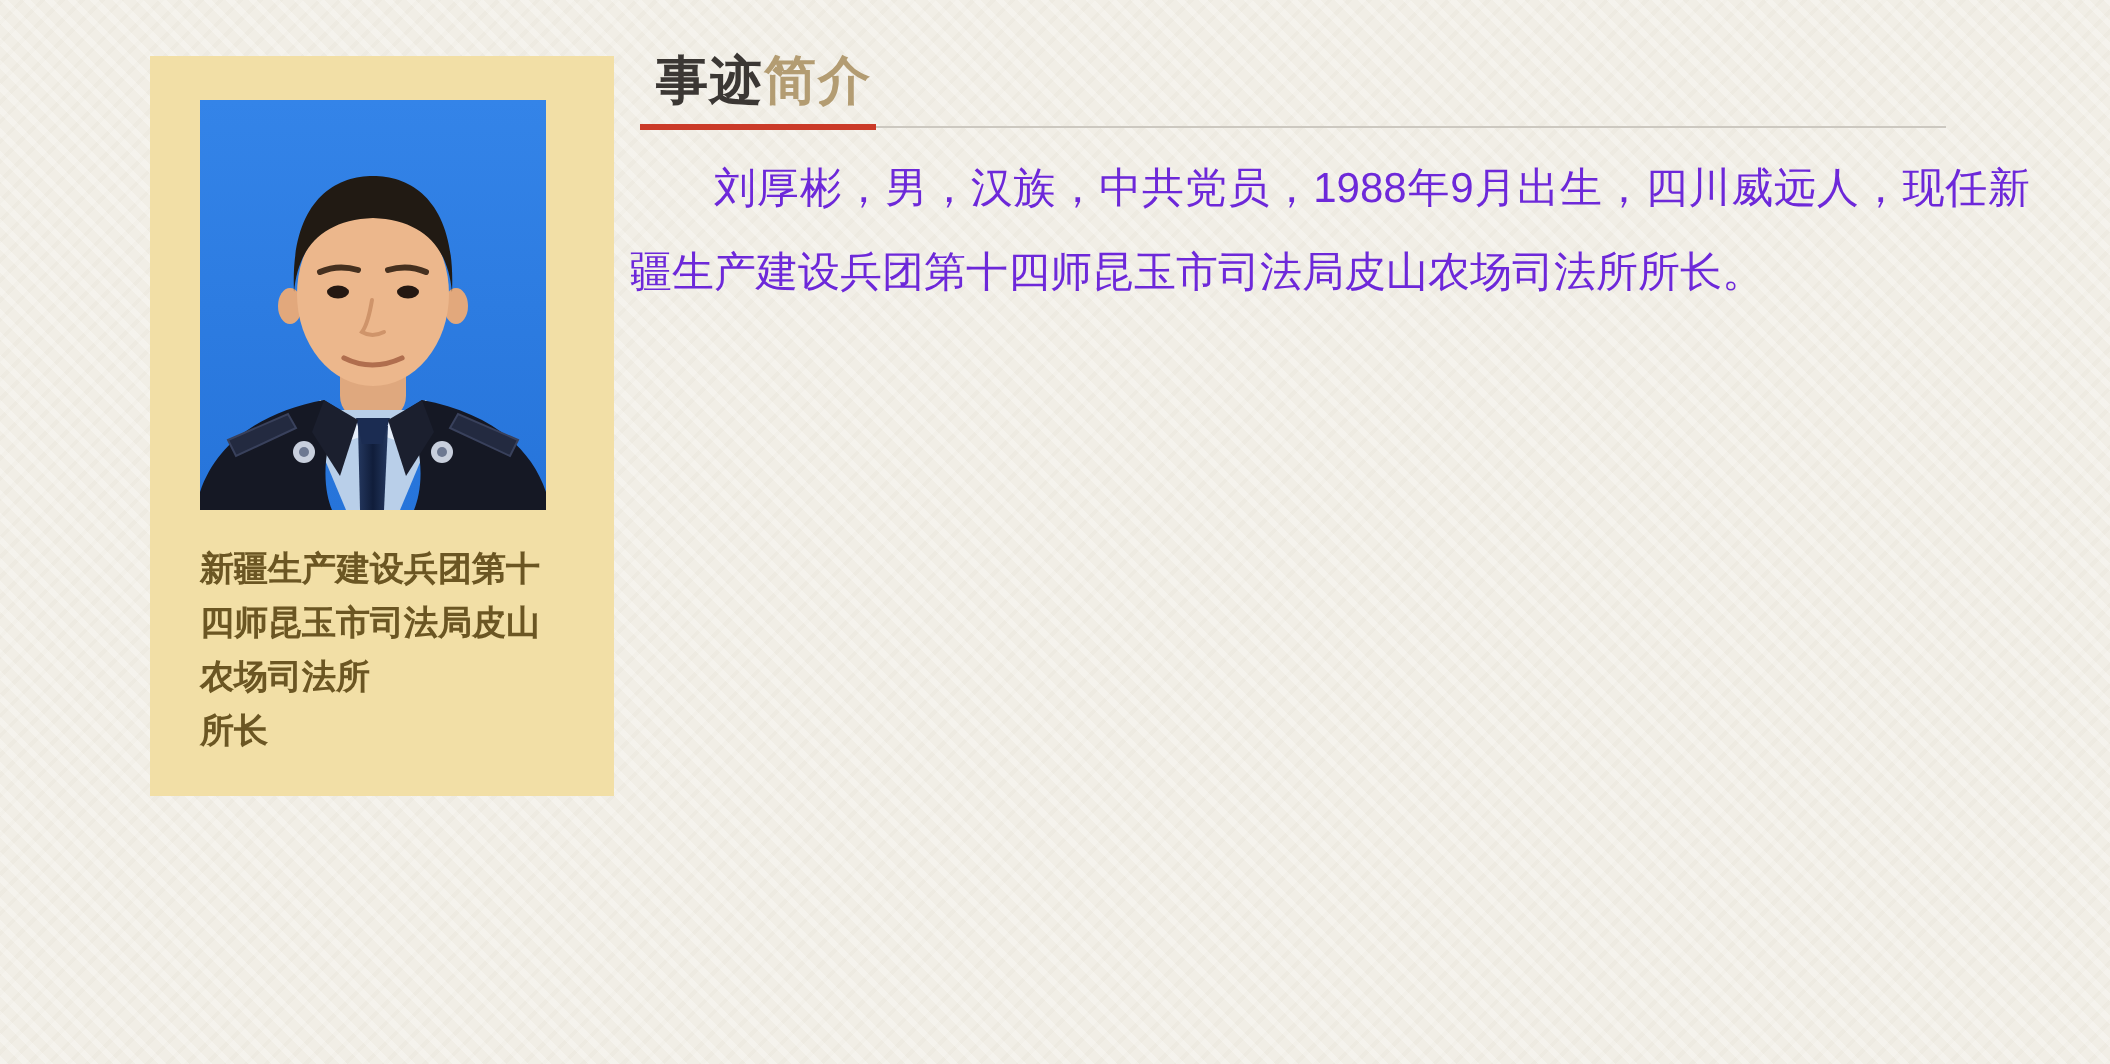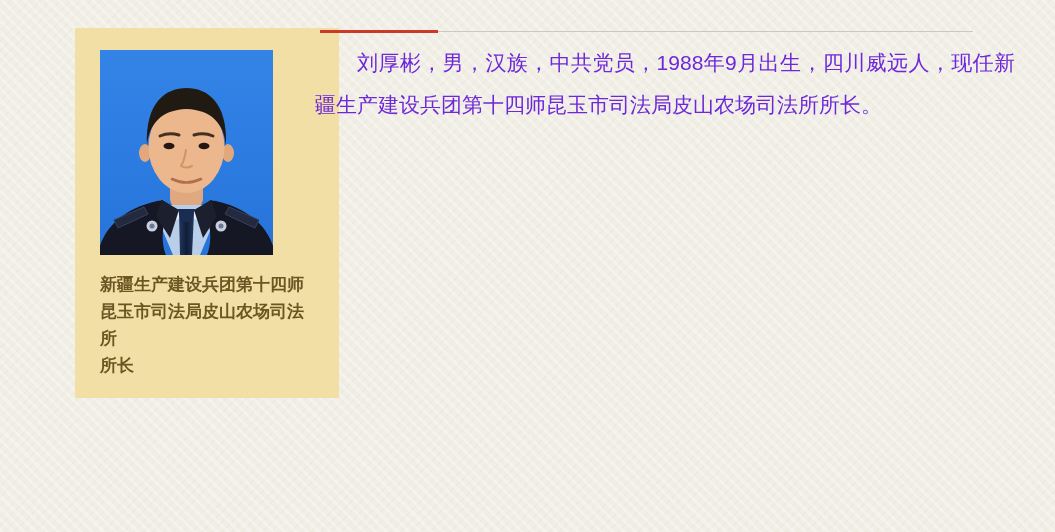--- a/index.html
+++ b/index.html
@@ -8,21 +8,21 @@
     font-family: "Liberation Sans", sans-serif;
     background-color: #f1eee6;
     background-image:
       repeating-linear-gradient(45deg, rgba(255,255,255,0.28) 0 3px, transparent 3px 8px),
       repeating-linear-gradient(-45deg, rgba(221,216,202,0.16) 0 2px, transparent 2px 7px);
   }
 
   
   .profile-card {
     position: absolute; left: 75px; top: 28px;
-    width: 264px; height: 370px; box-sizing: border-box;
+    width: 232px; height: 370px; box-sizing: border-box;
     padding: 22px 25px 0 25px;
     background: #f2dfa6;
   }
   .photo-frame { width: 173px; height: 205px; display: block; }
   .photo-frame svg { display: block; }
   .profile-caption {
     margin-top: 16px;
     font-size: 17px; line-height: 27px; font-weight: bold;
     color: #6b5623; text-align: left;
   }
@@ -103,20 +103,21 @@
       <path d="M72,129 Q86,136 101,129" stroke="#b06e4e" stroke-width="2.6" fill="none" stroke-linecap="round"></path>
     </svg>
   </div>
   <div class="profile-caption">
     <span>新疆生产建设兵团第十四师昆玉市司法局皮山农场司法所</span><br>
     <span>所长</span>
   </div>
 </aside>
 
 <main class="content">
+  <h1 class="section-title"><span class="t-dark">事迹</span><span class="t-gold">简介</span></h1>
   <div class="title-rule">
     <span class="rule-red"></span>
     <span class="rule-gray"></span>
   </div>
   <article class="bio">
     <p>刘厚彬，男，汉族，中共党员，1988年9月出生，四川威远人，现任新疆生产建设兵团第十四师昆玉市司法局皮山农场司法所所长。</p>
   </article>
 </main>
 
 </body></html>

